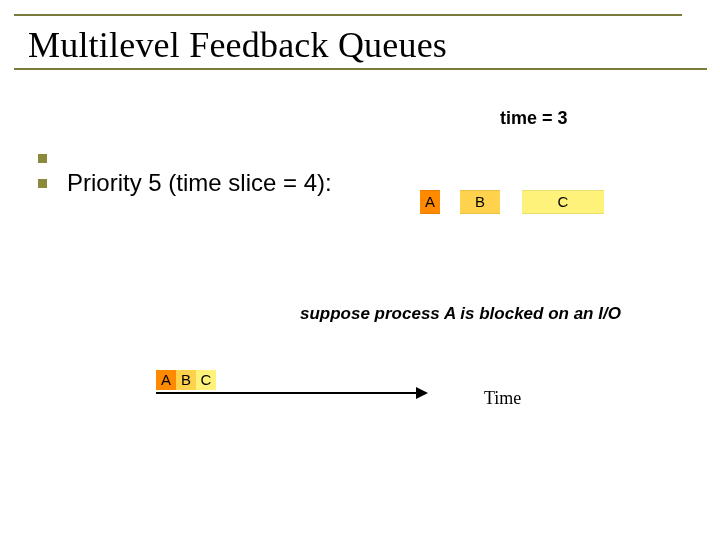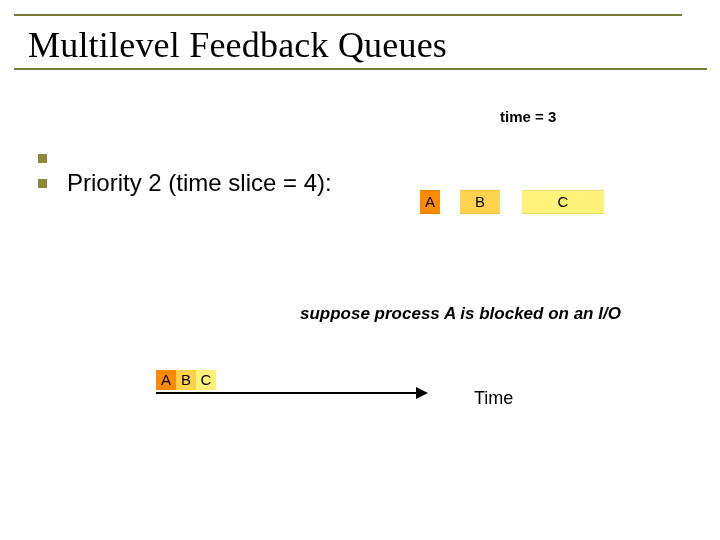--- a/index.html
+++ b/index.html
@@ -37,21 +37,21 @@
     margin-left: -14px;
     margin-right: -6px;
     height: 2px;
     background: #7a7a3a;
   }
   .time-label {
     position: absolute;
     top: 108px;
     left: 500px;
     font-family: Arial, Helvetica, sans-serif;
-    font-size: 15px;
+    font-size: 18px;
     font-weight: 700;
   }
   .bullets {
     position: absolute;
     top: 148px;
     left: 38px;
     width: 400px;
   }
   .bullet-row {
     display: flex;
@@ -131,43 +131,43 @@
     top: -5px;
     width: 0;
     height: 0;
     border-left: 12px solid #000;
     border-top: 6px solid transparent;
     border-bottom: 6px solid transparent;
   }
   .time-axis-label {
     position: absolute;
     top: 388px;
-    left: 474px;
-    font-family: Liberation Sans, sans-serif;
+    left: 484px;
+    font-family: Liberation Serif, serif;
     font-size: 18px;
   }
 </style>
 </head>
 <body>
 
 <div class="slide">
 
   <div class="title-rule-top"></div>
   <div class="title-text">Multilevel Feedback Queues</div>
   <div class="title-rule-bottom"></div>
 
   <div class="time-label">time = 3</div>
 
   <div class="bullets">
     <div class="bullet-row">
       <div class="bullet-icon"></div>
     </div>
     <div class="bullet-row">
       <div class="bullet-icon"></div>
-      <div class="bullet-text">Priority 2 (time slice = 4):</div>
+      <div class="bullet-text">Priority 5 (time slice = 4):</div>
     </div>
   </div>
 
   <div class="queue-row q1">
     <div class="q-box q-a">A</div>
     <div class="q-box q-b indent">B</div>
     <div class="q-box q-c indent">C</div>
   </div>
 
   <div class="note">suppose process A is blocked on an I/O</div>

